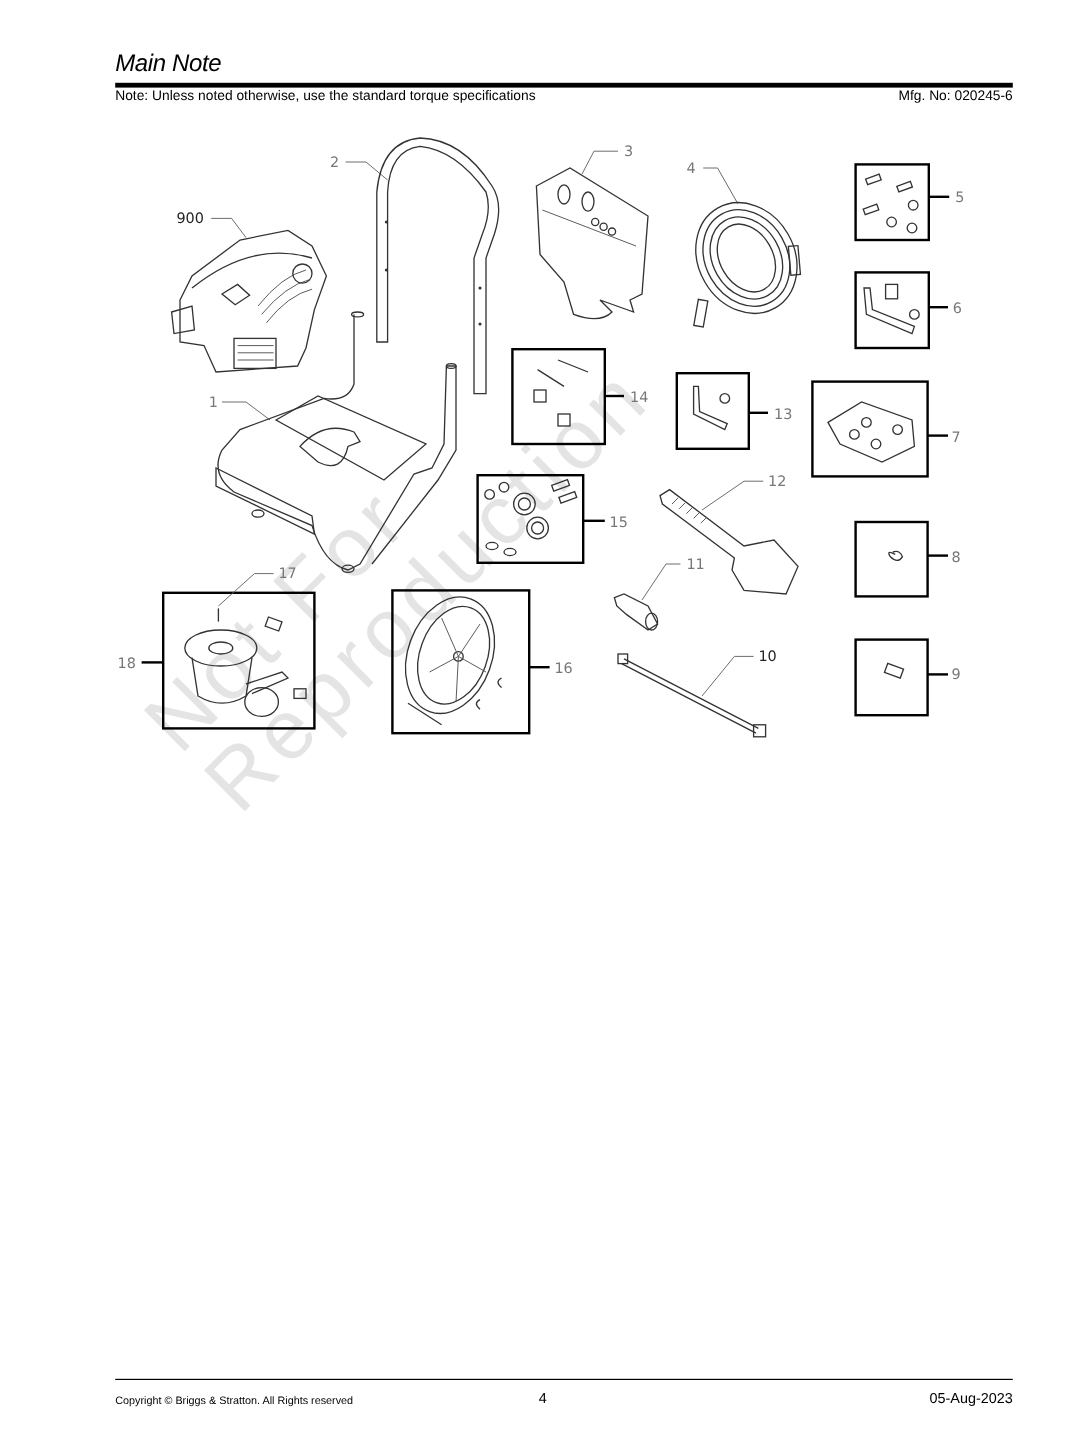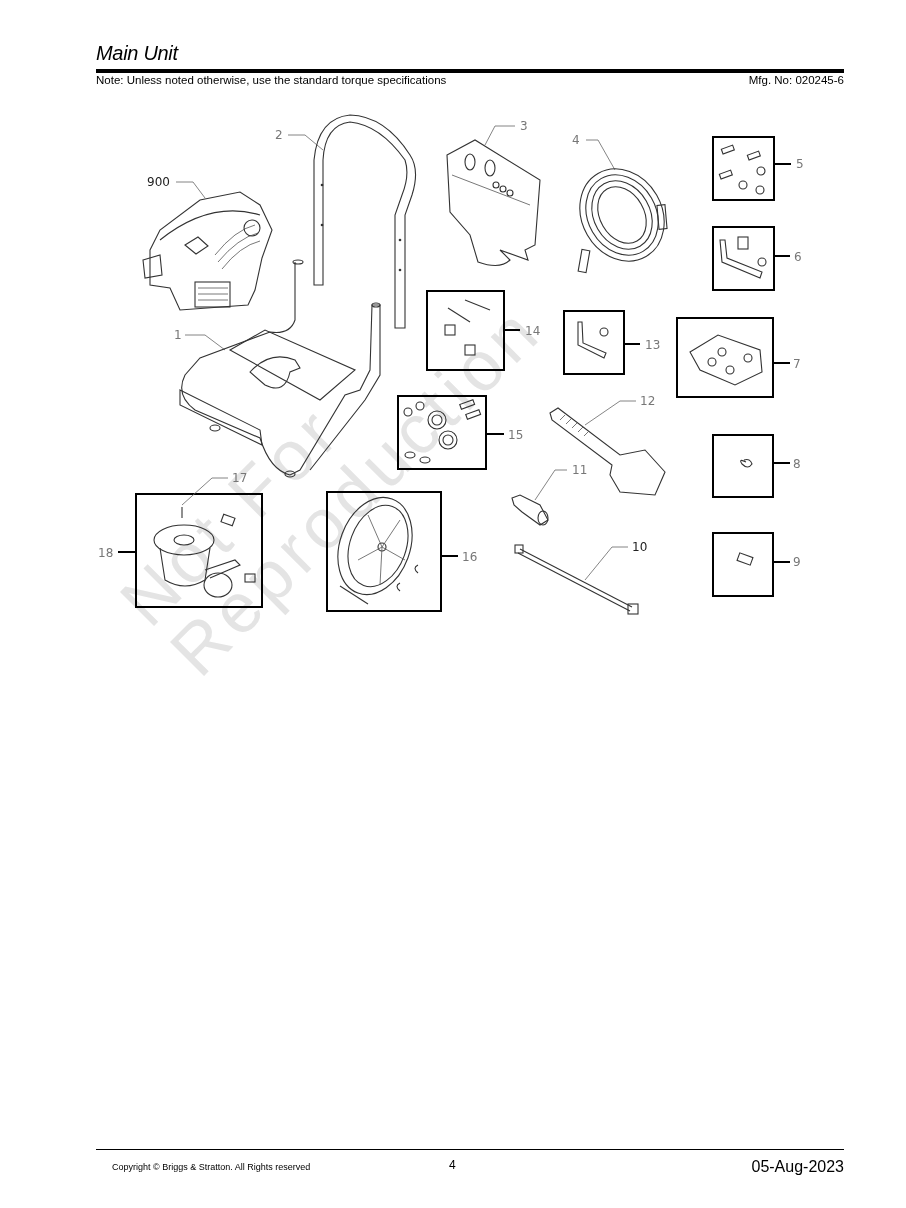--- a/index.html
+++ b/index.html
@@ -3,36 +3,36 @@
 <meta charset="utf-8">
 <style>
   html, body { margin: 0; padding: 0; background: #ffffff; }
   body { width: 906px; height: 1208px; position: relative; overflow: hidden; font-family: "Liberation Sans", sans-serif; color: #000; }
   .title { position: absolute; left: 96px; top: 42px; font-size: 20px; font-style: italic; font-weight: normal; letter-spacing: -0.3px; }
   .title-rule { position: absolute; left: 96px; top: 69px; width: 748px; height: 4px; background: #000; }
   .note { position: absolute; left: 96px; top: 74px; font-size: 11.5px; }
   .mfg { position: absolute; right: 62px; top: 74px; font-size: 11.5px; }
   .diagram { position: absolute; left: 0; top: 0; width: 906px; height: 700px; }
   .footer-rule { position: absolute; left: 96px; top: 1149px; width: 748px; height: 1px; background: #000; }
-  .copyright { position: absolute; left: 112px; top: 1162px; font-size: 9px; }
+  .copyright { position: absolute; left: 96px; top: 1162px; font-size: 9px; }
   .page-num { position: absolute; left: 449px; top: 1158px; font-size: 12px; }
-  .date { position: absolute; right: 62px; top: 1158px; font-size: 16px; }
+  .date { position: absolute; right: 62px; top: 1158px; font-size: 12px; }
   svg text.callout { font-family: "DejaVu Sans", sans-serif; font-size: 12px; fill: #777; }
   svg text.callout-dark { font-family: "DejaVu Sans", sans-serif; font-size: 12px; fill: #222; }
   svg text.watermark { font-family: "Liberation Sans", sans-serif; font-size: 70px; fill: #d9d9d9; opacity: 0.7; letter-spacing: 6px; }
   .part { fill: none; stroke: #333; stroke-width: 1.1; }
   .part-thin { fill: none; stroke: #555; stroke-width: 0.8; }
   .box { fill: none; stroke: #000; stroke-width: 2; }
   .leader { fill: none; stroke: #666; stroke-width: 0.8; }
   .leader-box { stroke: #000; stroke-width: 2; }
 </style>
 </head>
 <body>
 
-<div class="title">Main Unit</div>
+<div class="title">Main Note</div>
 <div class="title-rule"></div>
 <div class="note">Note: Unless noted otherwise, use the standard torque specifications</div>
 <div class="mfg">Mfg. No: 020245-6</div>
 
 <svg class="diagram" viewBox="0 0 906 700" xmlns="http://www.w3.org/2000/svg">
 
   <g transform="translate(150,630) rotate(-45)">
     <text class="watermark" x="0" y="0">Not For</text>
   </g>
   <g transform="translate(200,680) rotate(-45)">

